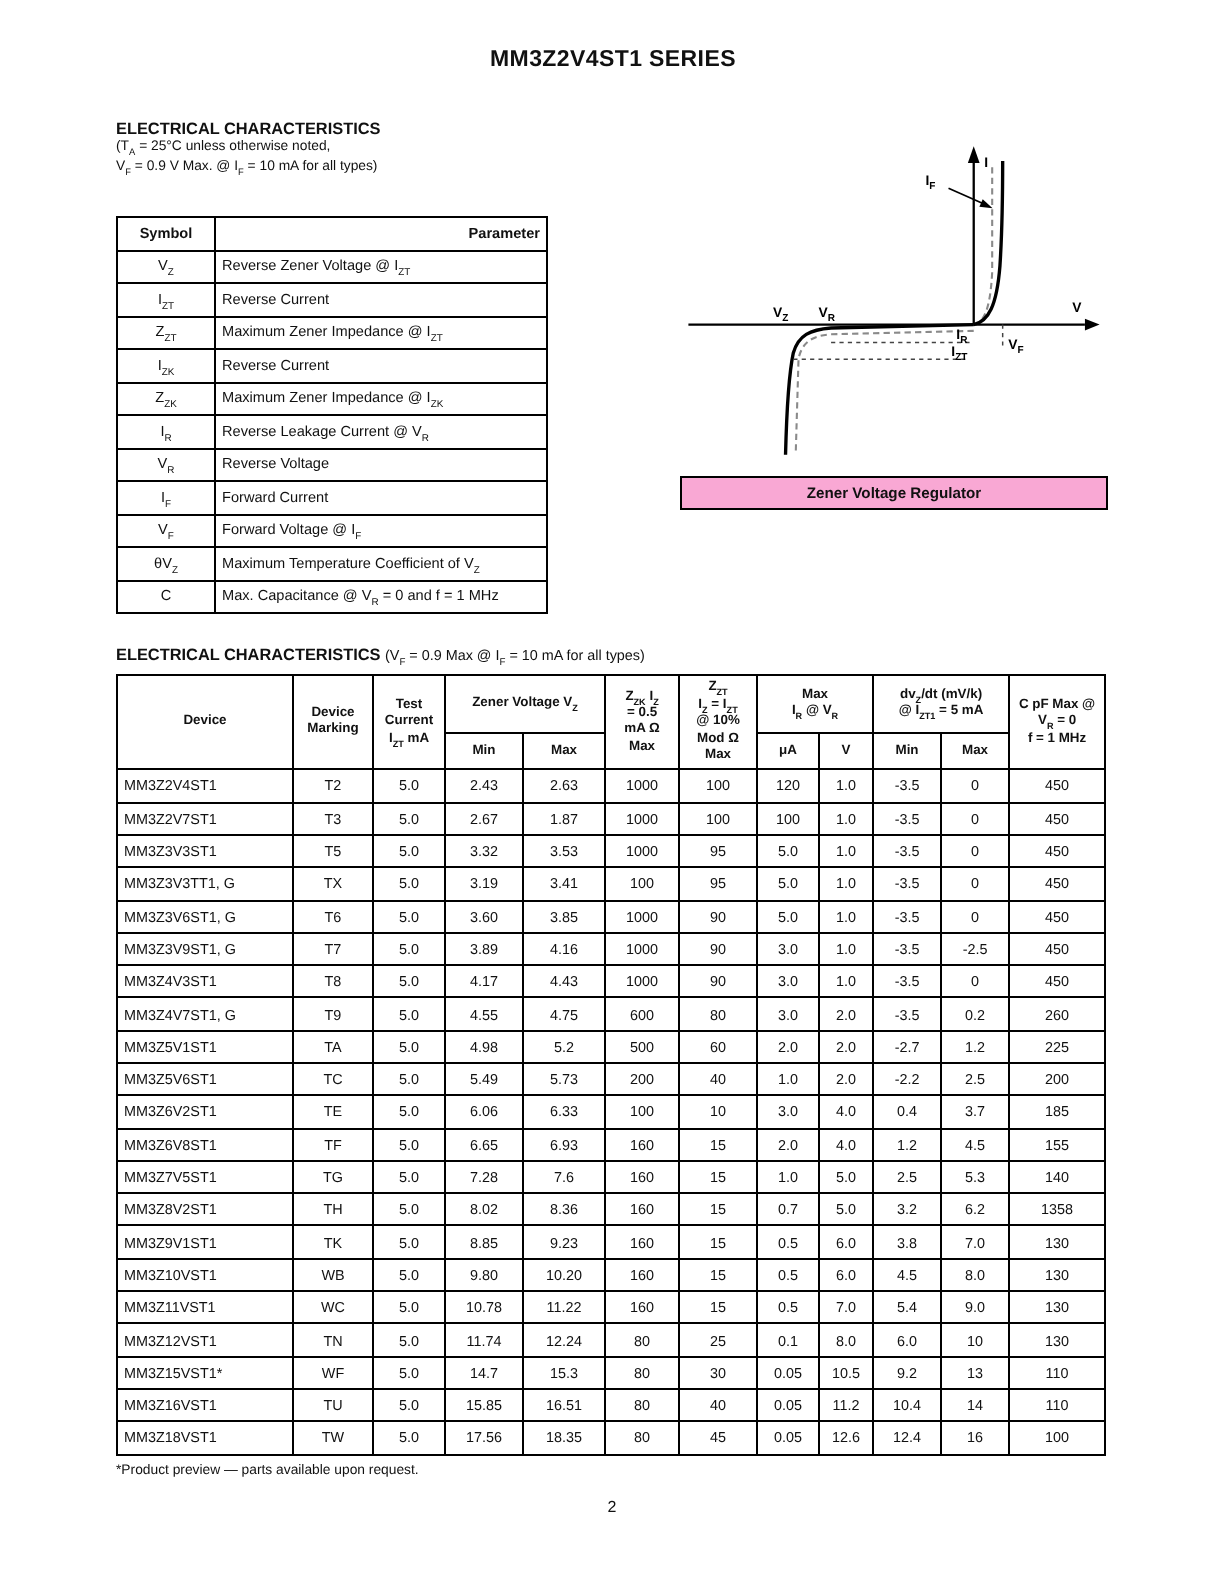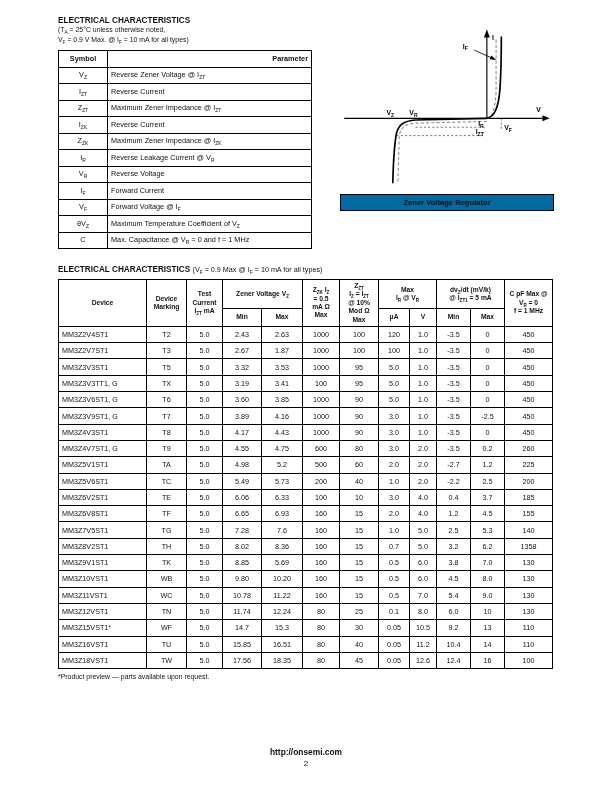--- a/index.html
+++ b/index.html
@@ -7,27 +7,27 @@
        font-family:"Liberation Sans",sans-serif;}
   .page{position:absolute;inset:0;padding:16px 57px 0 58px}
   sub{font-size:68%;line-height:0}
   .title{text-align:center;font-size:11.5px;font-weight:bold;letter-spacing:.2px;margin-top:8px;margin-bottom:24px}
   .sec-heading{font-size:8.2px;font-weight:bold}
   .cond{font-size:6.9px;line-height:1.45}
   .top{display:flex;align-items:flex-start}
   .left-col{width:258px;flex:none}
   .right-col{flex:1;padding-left:24px;padding-top:10px}
   table{border-collapse:collapse}
-  .sym-table{margin-top:5px;width:254px;table-layout:fixed}
+  .sym-table{margin-top:19px;width:216px;table-layout:fixed}
   .sym-table th,.sym-table td{border:1px solid #000;font-size:7.3px;padding:1px 3px;height:13.5px;line-height:1.15;vertical-align:middle}
   .sym-table th{font-weight:bold;text-align:right}
   .sym-table .sym{width:42px;text-align:center}
   .figure{width:214px}
   .graph{width:214px;display:block}
-  .figcaption{margin-top:2px;border:1px solid #000;background:#0369a1;text-align:center;
+  .figcaption{margin-top:2px;border:1px solid #000;background:#f9a8d4;text-align:center;
               font-size:7.6px;font-weight:bold;padding:3px 0}
   .axis{stroke:#000;stroke-width:1.1;fill:none}
   .afill{fill:#000}
   .curve{stroke:#000;stroke-width:1.6;fill:none}
   .curved{stroke:#8a8a8a;stroke-width:1;fill:none;stroke-dasharray:3 2}
   .guide{stroke:#444;stroke-width:.7;fill:none;stroke-dasharray:2 2}
   .thin{stroke:#000;stroke-width:.8;fill:none}
   .glbl{font-size:6.6px;font-weight:bold}
   .gsub{font-size:4.8px}
   .sec2{margin-top:16px;font-size:8.2px}
@@ -41,20 +41,21 @@
   .footnote{font-size:6.9px;margin-top:4px}
   .footer{position:absolute;left:0;right:0;top:747px;text-align:center}
   .footer .url{font-size:8.4px;font-weight:bold}
   .footer .pg{font-size:8px;margin-top:2px}
 </style>
 </head>
 <body>
 
 <div class="page">
 
+  <div class="title">MM3Z2V4ST1 SERIES</div>
 
   <div class="top">
     <div class="left-col">
       <div class="sec-heading">ELECTRICAL CHARACTERISTICS</div>
       <div class="cond">(T<sub>A</sub> = 25°C unless otherwise noted,</div>
       <div class="cond">V<sub>F</sub> = 0.9 V Max. @ I<sub>F</sub> = 10 mA for all types)</div>
 
       <table class="sym-table">
         <thead>
           <tr>
@@ -397,21 +398,21 @@
           <td class="">5.0</td>
           <td class="">3.2</td>
           <td class="">6.2</td>
           <td class="">1358</td>
         </tr>
         <tr>
           <td class="dev">MM3Z9V1ST1</td>
           <td class="">TK</td>
           <td class="">5.0</td>
           <td class="">8.85</td>
-          <td class="">5.69</td>
+          <td class="">9.23</td>
           <td class="">160</td>
           <td class="">15</td>
           <td class="">0.5</td>
           <td class="">6.0</td>
           <td class="">3.8</td>
           <td class="">7.0</td>
           <td class="">130</td>
         </tr>
         <tr>
           <td class="dev">MM3Z10VST1</td>
@@ -496,16 +497,15 @@
           <td class="">12.4</td>
           <td class="">16</td>
           <td class="">100</td>
         </tr>
       </tbody>
   </table>
 
   <div class="footnote">*Product preview — parts available upon request.</div>
 
   <div class="footer">
-    <div class="url">http://onsemi.com</div>
     <div class="pg">2</div>
   </div>
 </div>
 
 </body></html>

